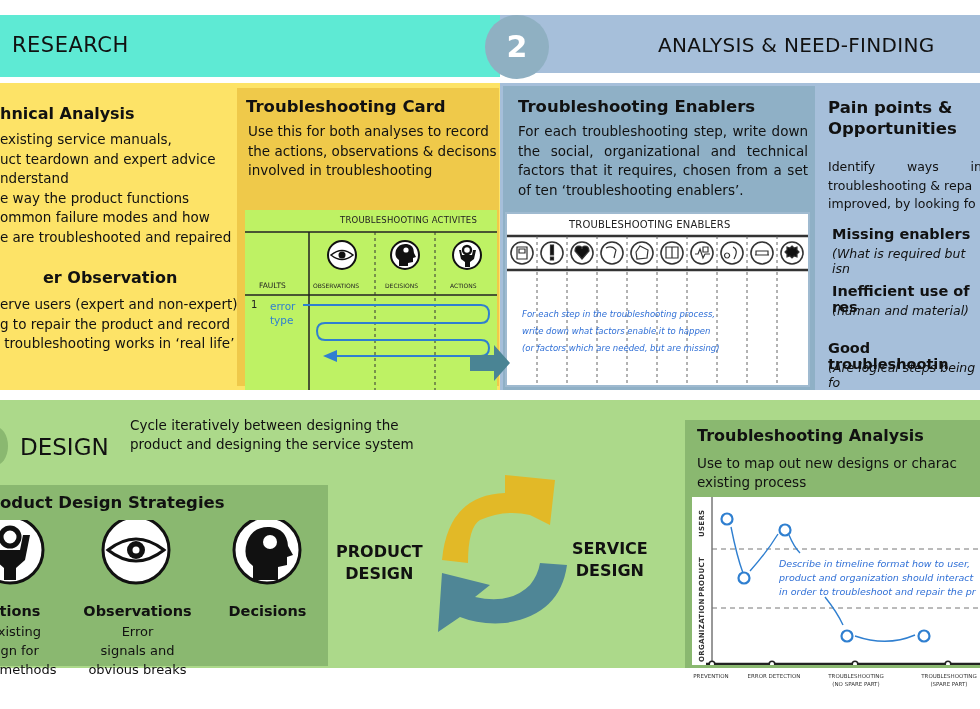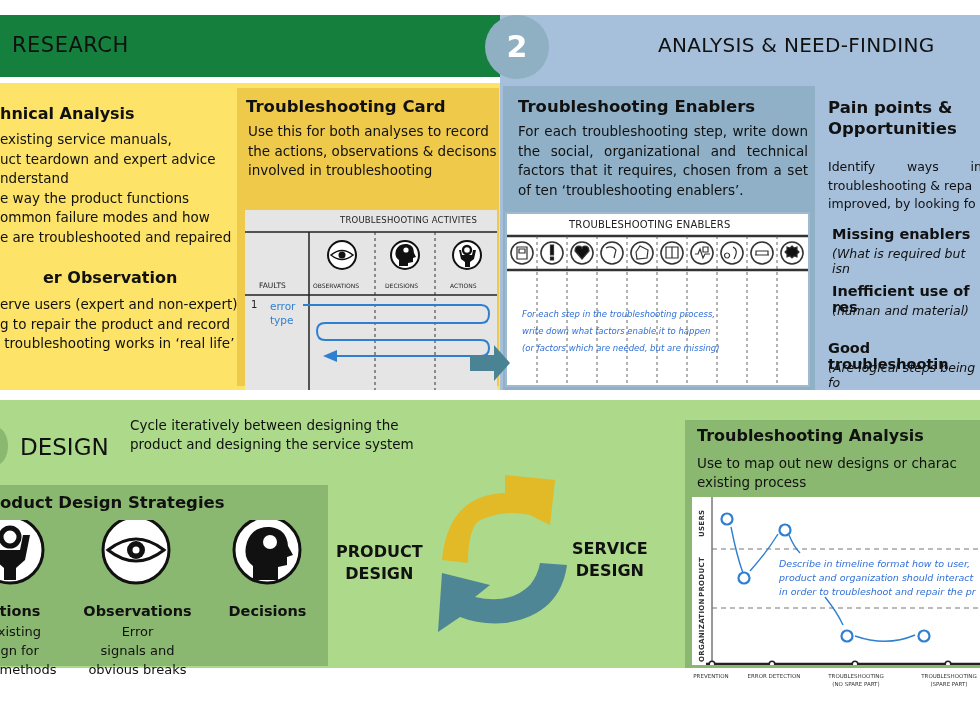--- a/index.html
+++ b/index.html
@@ -1,34 +1,34 @@
 <!DOCTYPE html>
 <html><head>
 <meta charset="utf-8">
 <style>
   *{box-sizing:border-box;margin:0;padding:0;}
   html,body{width:980px;height:709px;overflow:hidden;background:#ffffff;}
   body{position:relative;font-family:"DejaVu Sans","Liberation Sans",sans-serif;color:#111;}
   .abs{position:absolute;}
   
-  #hdr-research{left:0;top:15px;width:500px;height:62px;background:#15803d;}
+  #hdr-research{left:0;top:15px;width:500px;height:62px;background:#5eead4;}
   #hdr-research .t{position:absolute;left:12px;top:18px;font-size:21px;letter-spacing:0.5px;}
-  #hdr-analysis{left:500px;top:15px;width:480px;height:70px;background:#a6bfda;}
+  #hdr-analysis{left:500px;top:15px;width:480px;height:58px;background:#a6bfda;}
   #hdr-analysis .t{position:absolute;left:158px;top:18px;font-size:20px;letter-spacing:0.3px;}
   #step-badge{left:485px;top:15px;width:64px;height:64px;border-radius:50%;background:#8fb0c2;color:#fff;font-weight:bold;font-size:30px;text-align:center;line-height:64px;}
   
   #research-body{left:0;top:83px;width:500px;height:307px;background:#fde367;}
   #ta-title{left:0;top:104px;font-size:16px;font-weight:bold;}
   #ta-text{left:0;top:130px;font-size:13.5px;line-height:19.5px;white-space:pre;}
   #uo-title{left:0;top:268px;font-size:16px;font-weight:bold;padding-left:43px;}
   #uo-text{left:0;top:295px;font-size:13.5px;line-height:19.5px;white-space:pre;}
   #card-panel{left:237px;top:88px;width:262px;height:298px;background:#efc94a;}
   #card-title{left:246px;top:97px;font-size:16.5px;font-weight:bold;}
   #card-desc{left:248px;top:122px;font-size:13.5px;line-height:19.5px;white-space:pre;}
-  #card-sheet{left:245px;top:210px;width:252px;height:180px;background:#e5e5e5;}
+  #card-sheet{left:245px;top:210px;width:252px;height:180px;background:#bef264;}
   
   #analysis-body{left:500px;top:83px;width:480px;height:307px;background:#a6bfda;}
   #enab-panel{left:503px;top:86px;width:312px;height:304px;background:#8fb0c6;}
   #enab-title{left:518px;top:97px;font-size:16.5px;font-weight:bold;}
   #enab-desc{left:518px;top:122px;width:290px;font-size:13.5px;line-height:19.5px;text-align:justify;}
   #enab-sheet{left:505px;top:212px;width:305px;height:175px;background:#fff;border:2px solid #9fbad0;}
   #pp-title{left:828px;top:97px;font-size:16.5px;font-weight:bold;line-height:21px;white-space:pre;}
   #pp-desc{left:828px;top:158px;width:200px;font-size:12.5px;line-height:18.5px;white-space:pre;}
   .pp-h{font-size:14.5px;font-weight:bold;}
   .pp-s{font-size:12.5px;font-style:italic;}

